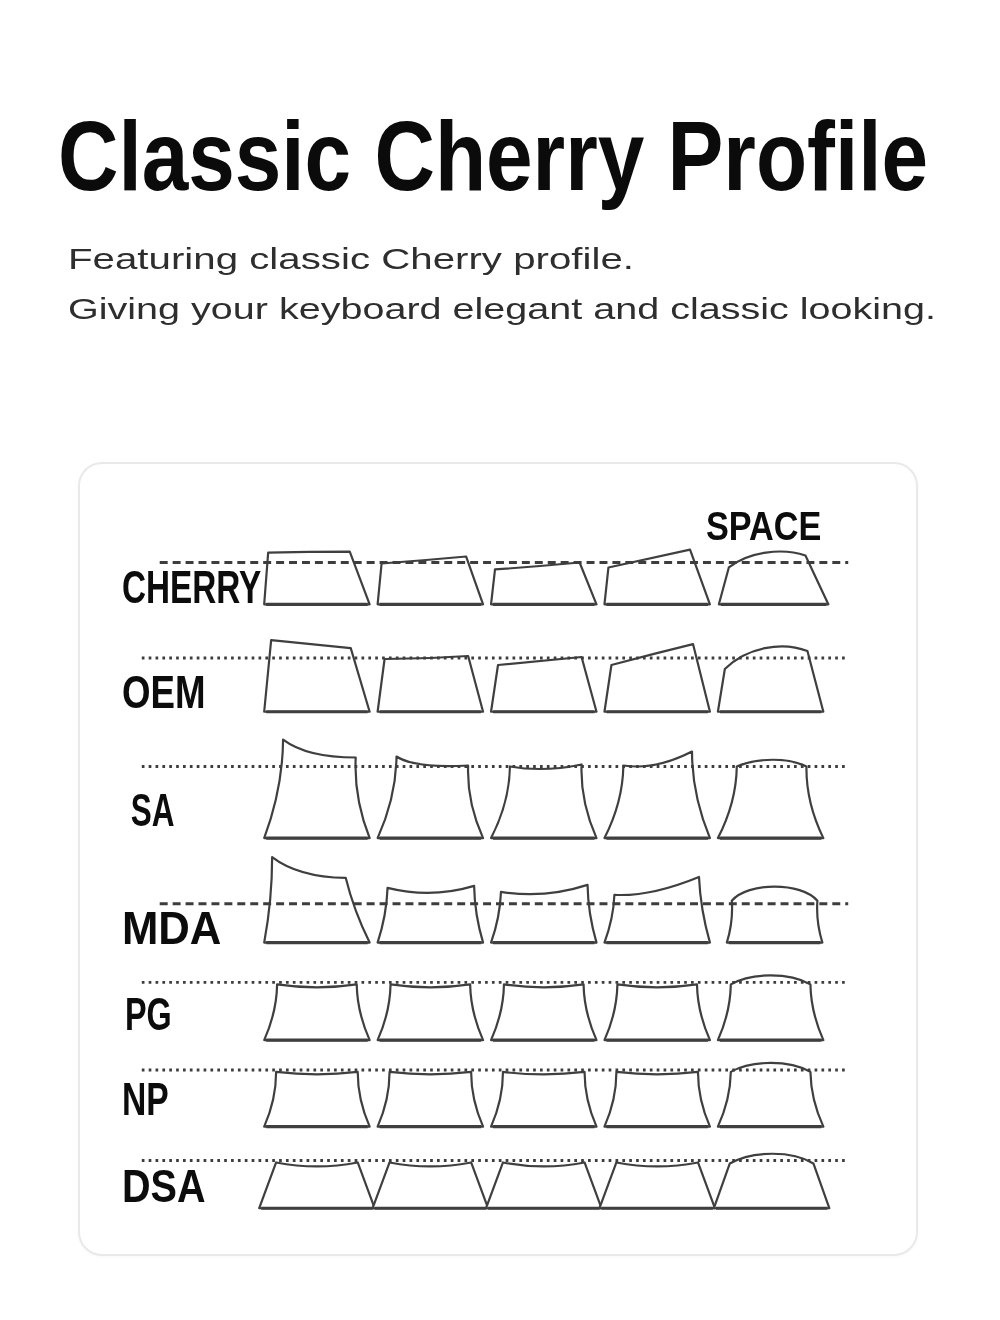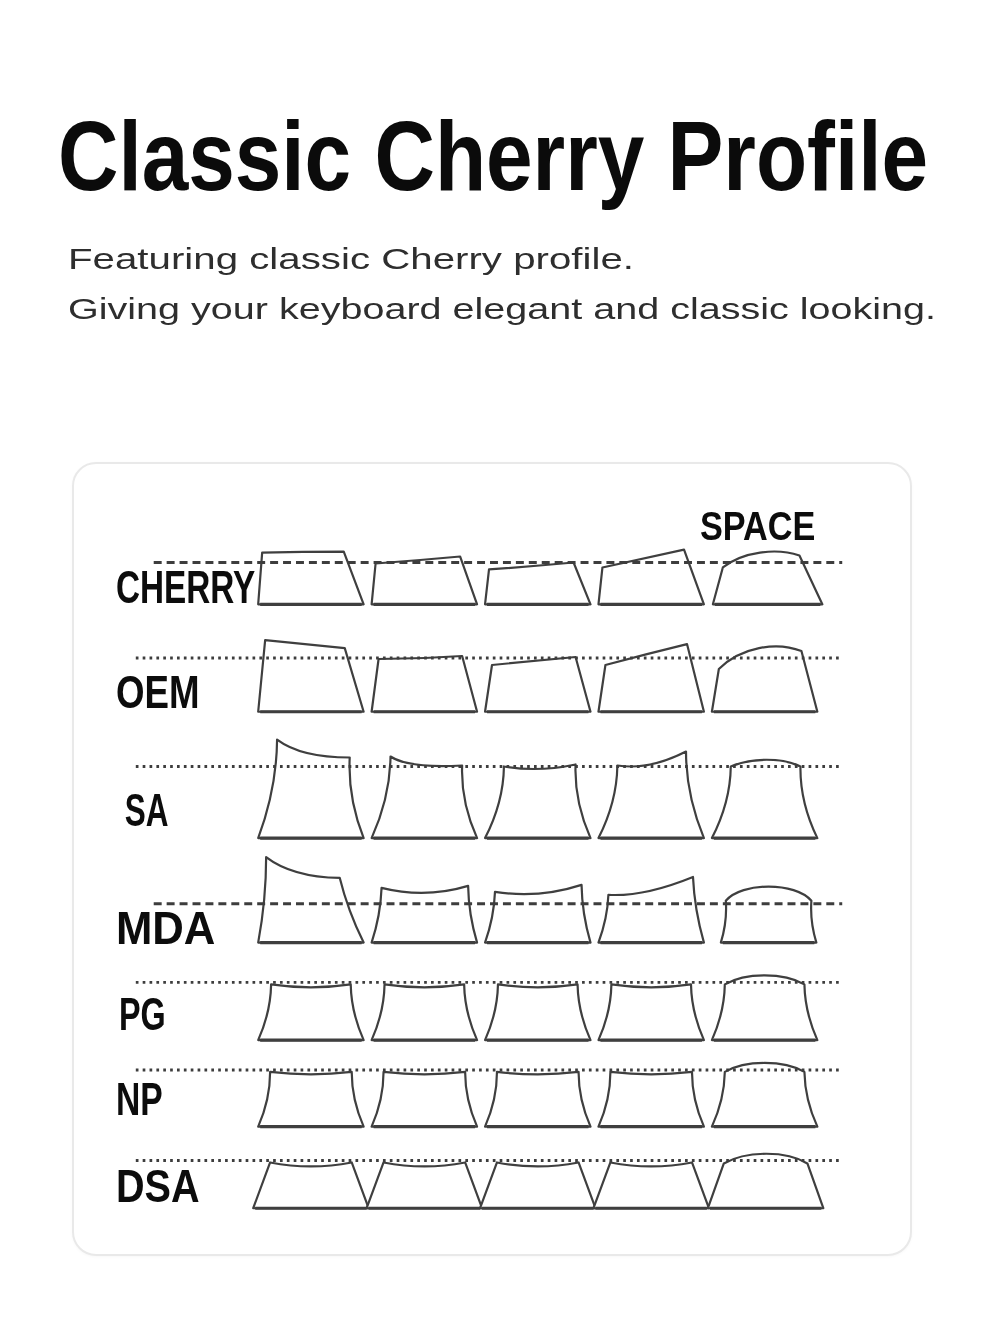--- a/index.html
+++ b/index.html
@@ -4,21 +4,21 @@
 <style>
   html,body{margin:0;padding:0;}
   body{
     width:1000px;height:1320px;position:relative;overflow:hidden;
     background:#ffffff;font-family:"Liberation Sans",sans-serif;
   }
   .header-svg{position:absolute;left:0;top:0;}
   .title-text{font-family:"Liberation Sans",sans-serif;font-weight:700;font-size:98px;fill:#0b0b0b;}
   .subtitle-text{font-family:"Liberation Sans",sans-serif;font-weight:400;font-size:29px;fill:#2e2e2e;}
   .profile-card{
-    position:absolute;left:72px;top:462px;width:840px;height:794px;
+    position:absolute;left:78px;top:462px;width:840px;height:794px;
     background:#ffffff;border:2px solid #e9e9e9;border-radius:24px;
     box-sizing:border-box;box-shadow:0 1px 3px rgba(0,0,0,0.03);
   }
   .profile-card svg{display:block;width:100%;height:100%;}
   .row-label{font-family:"Liberation Sans",sans-serif;font-weight:700;font-size:46px;fill:#0c0c0c;}
   .space-label{font-family:"Liberation Sans",sans-serif;font-weight:700;font-size:40px;fill:#0c0c0c;}
 </style>
 </head>
 <body>
 

